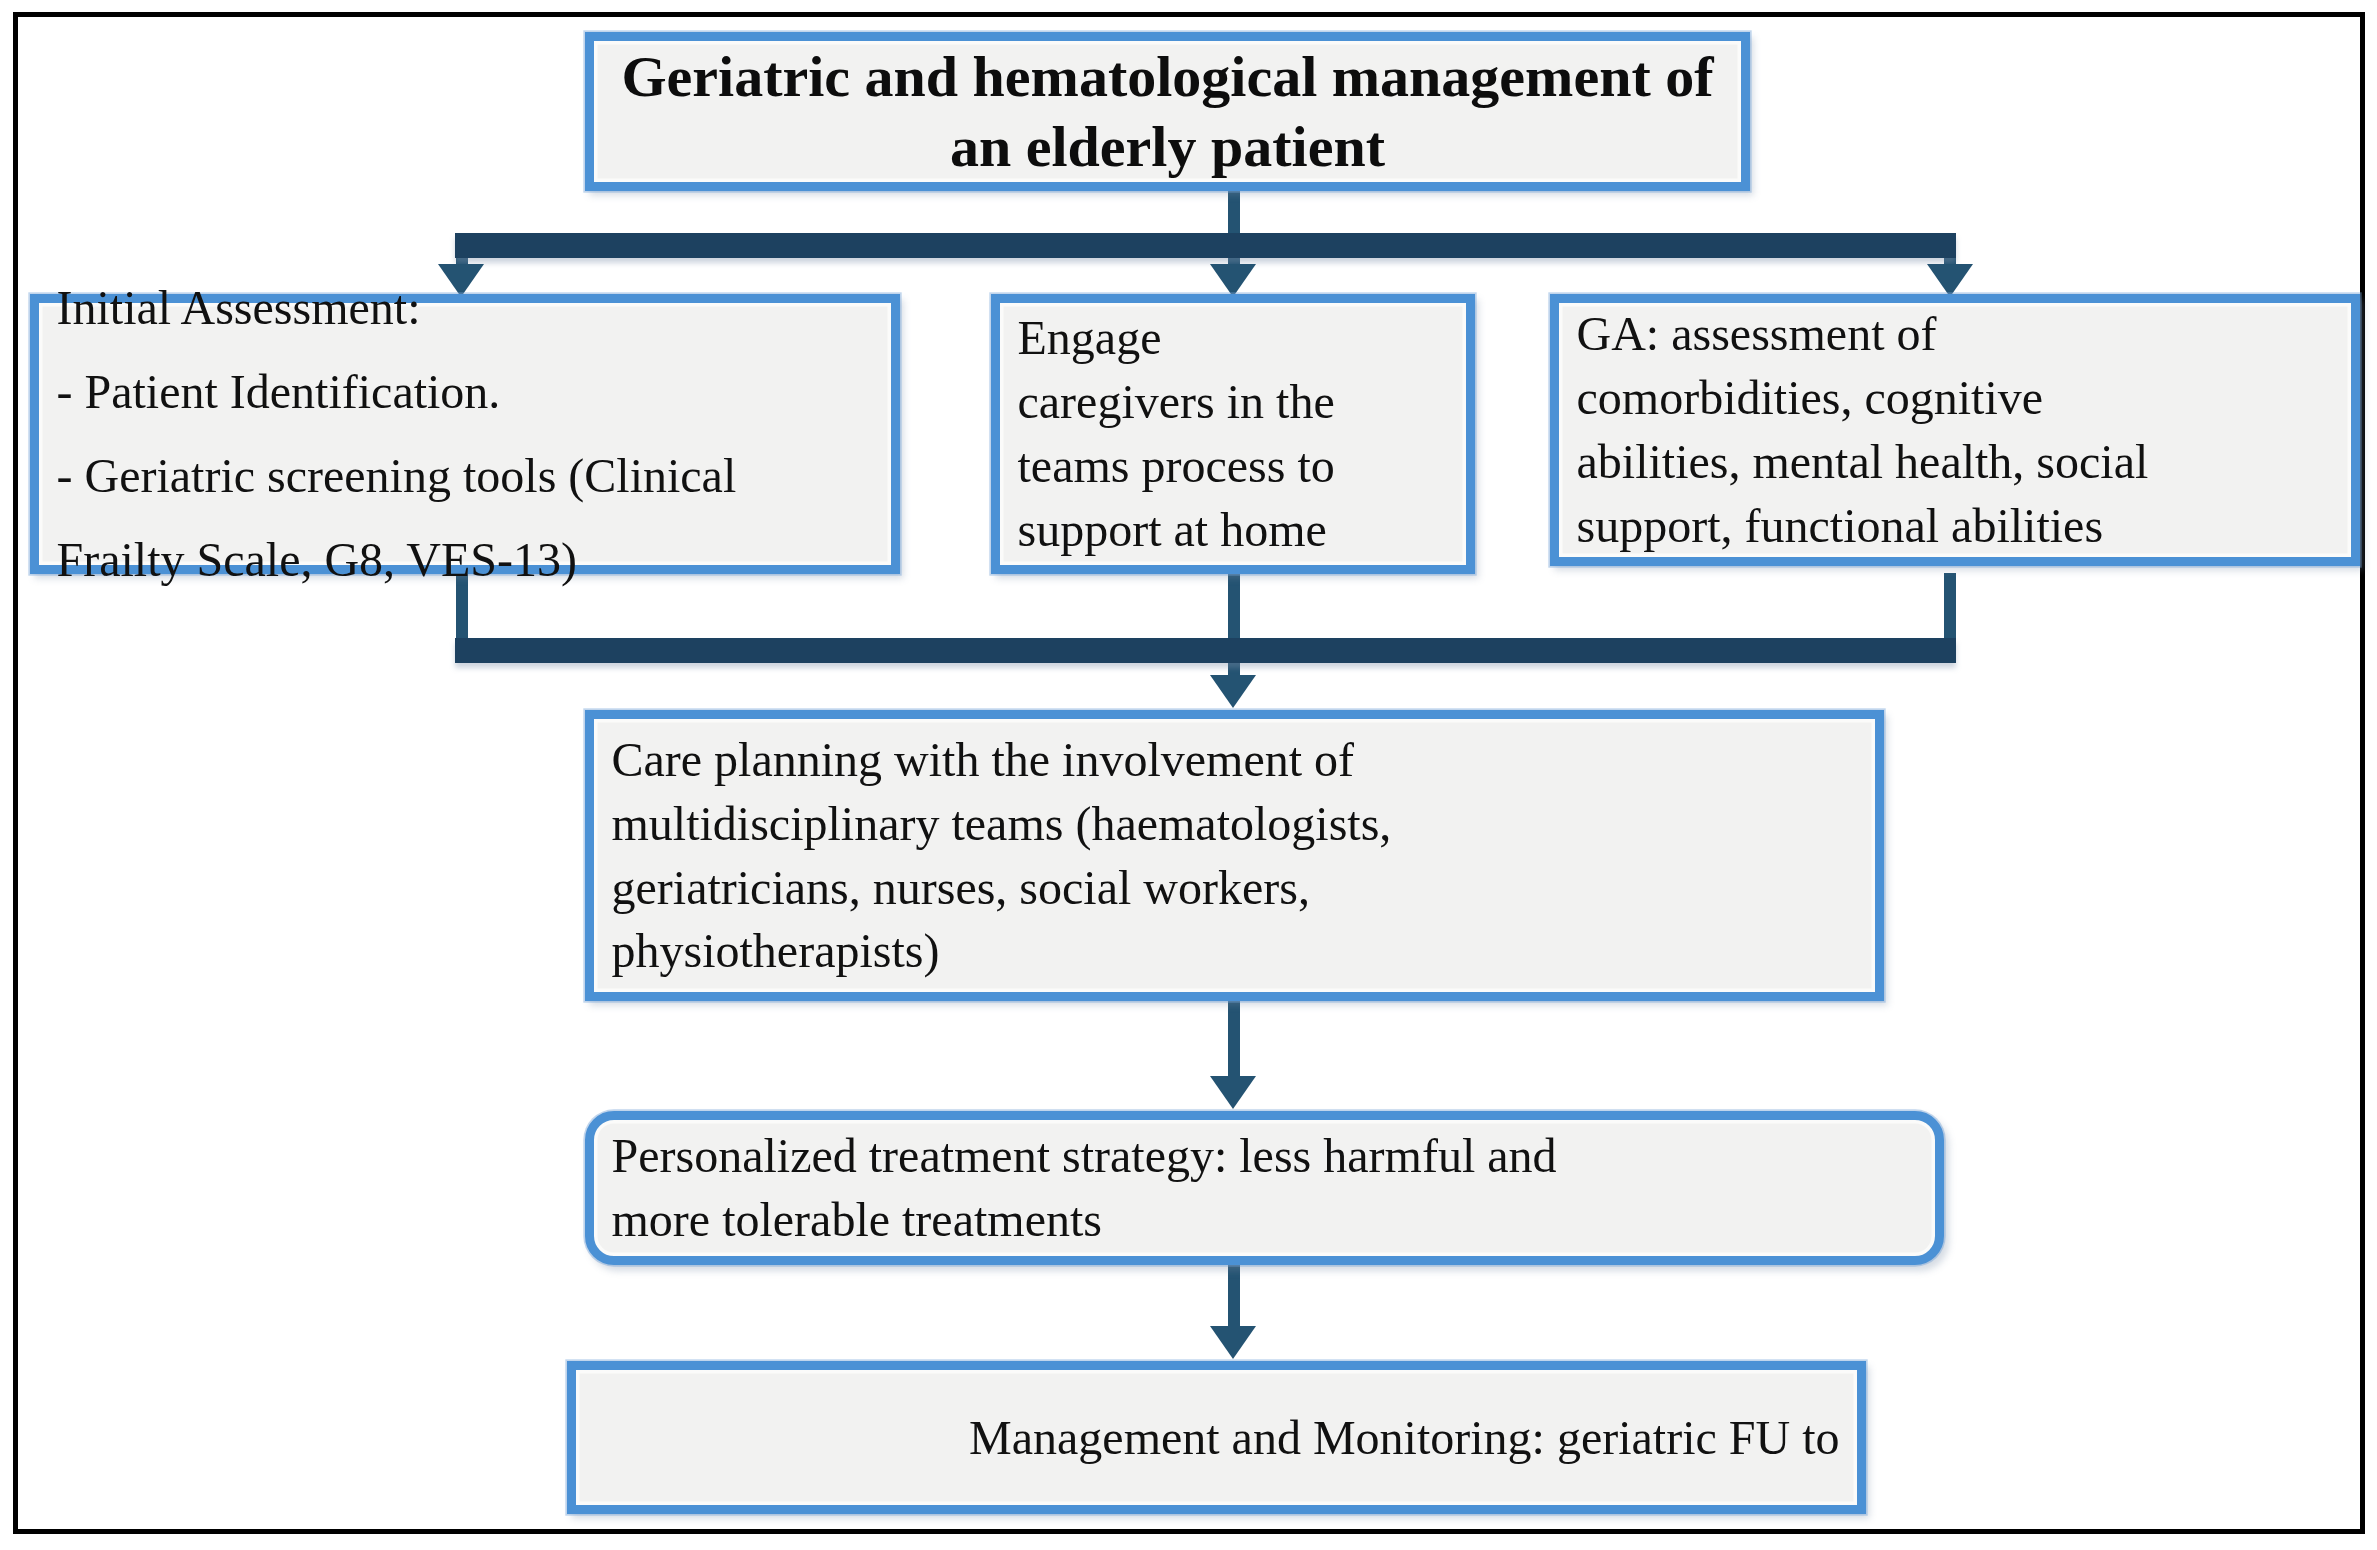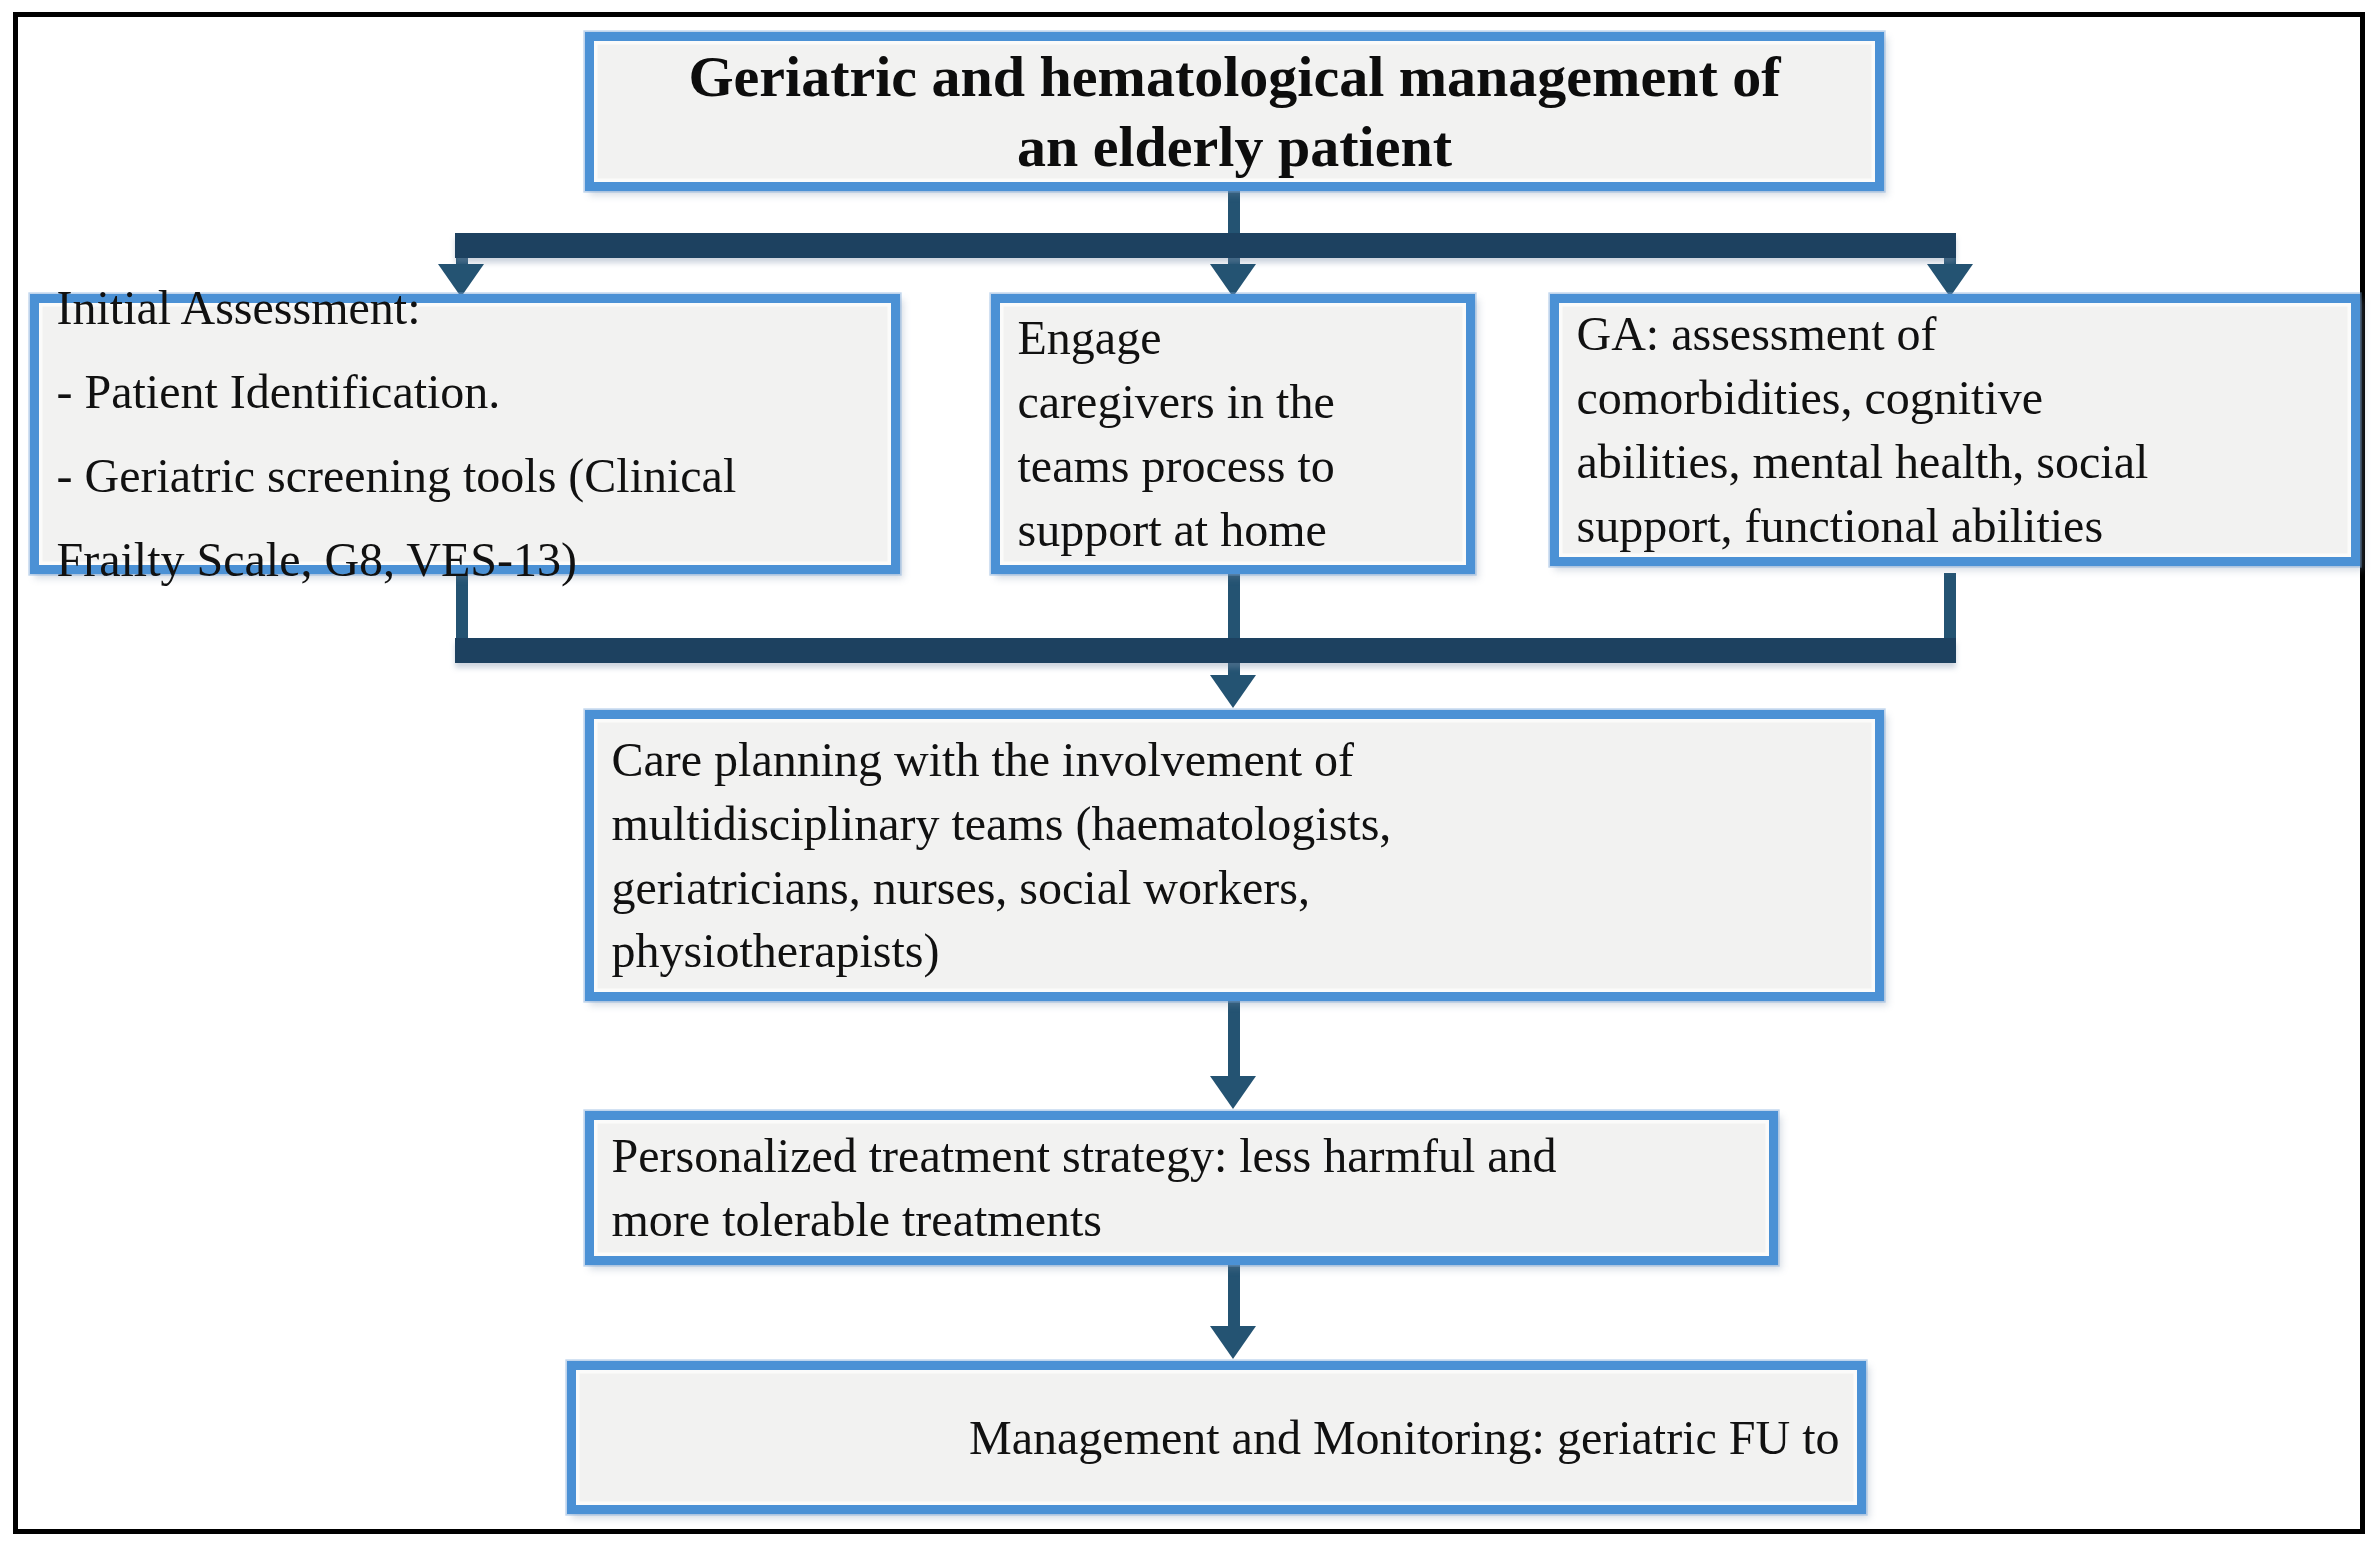--- a/index.html
+++ b/index.html
@@ -82,21 +82,21 @@
   <div class="vline" style="left:1228px; top:573px; height:105px;"></div>
   <div class="hbar" style="left:455px; top:638px; width:1501px;"></div>
   <div class="arrowhead" style="left:1210px; top:675px;"></div>
 
   <div class="vline" style="left:1228px; top:1000px; height:77px;"></div>
   <div class="arrowhead" style="left:1210px; top:1076px;"></div>
 
   <div class="vline" style="left:1228px; top:1264px; height:64px;"></div>
   <div class="arrowhead" style="left:1210px; top:1326px;"></div>
 
-  <div class="node title-box" style="left:585px; top:32px; width:1299px; height:159px;">
+  <div class="node title-box" style="left:585px; top:32px; width:1165px; height:159px;">
     <div class="line">Geriatric and hematological management of</div>
     <div class="line">an elderly patient</div>
   </div>
 
   <div class="node" style="left:30px; top:294px; width:870px; height:280px;gap:20px;">
     <div class="line">Initial Assessment:</div>
     <div class="line">- Patient Identification.</div>
     <div class="line">- Geriatric screening tools (Clinical</div>
     <div class="line">Frailty Scale, G8, VES-13)</div>
   </div>
@@ -115,21 +115,21 @@
     <div class="line">support, functional abilities</div>
   </div>
 
   <div class="node" style="left:585px; top:710px; width:1299px; height:291px;">
     <div class="line">Care planning with the involvement of</div>
     <div class="line">multidisciplinary teams (haematologists,</div>
     <div class="line">geriatricians, nurses, social workers,</div>
     <div class="line">physiotherapists)</div>
   </div>
 
-  <div class="node" style="left:585px; top:1111px; width:1193px; height:154px;">
+  <div class="node" style="left:585px; top:1111px; width:1359px; height:154px;border-radius:29px;">
     <div class="line">Personalized treatment strategy: less harmful and</div>
     <div class="line">more tolerable treatments</div>
   </div>
 
   <div class="node" style="left:567px; top:1361px; width:1299px; height:153px;align-items:flex-end;">
     <div class="line">Management and Monitoring: geriatric FU to</div>
   </div>
 
 </div>
 

